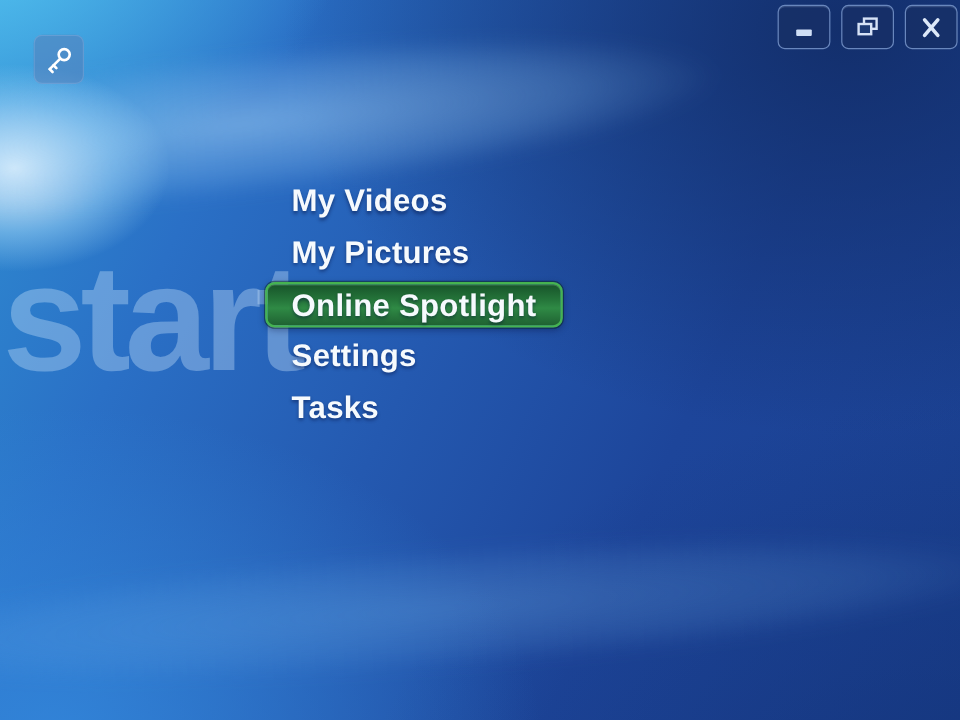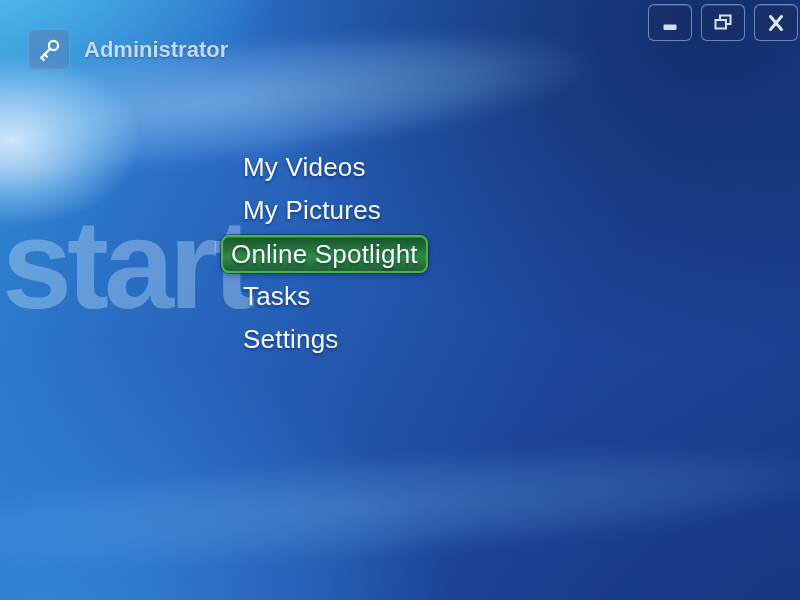--- a/index.html
+++ b/index.html
@@ -66,27 +66,27 @@
     display: flex; align-items: center; justify-content: center;
   }
   .menu {
     position: absolute; left: 243px; top: 146px;
   }
   .menu-row {
     height: 43px; display: flex; align-items: center;
     white-space: nowrap; cursor: pointer;
   }
   .menu-label {
-    font-size: 26px; font-weight: normal; color: #f6fafd;
+    font-size: 26px; font-weight: bold; color: #f6fafd;
     text-shadow: 0 2px 3px rgba(0,12,55,0.45);
     letter-spacing: 0.2px;
   }
   .menu-label.selected {
     display: inline-block; height: 34px; line-height: 34px;
-    padding: 0 8px; margin-left: -22px;
+    padding: 0 20px; margin-left: -22px;
     border: 2px solid #46b350; border-radius: 8px;
     background: linear-gradient(180deg, #17542a 0%, #26773b 40%, #2f8a45 58%, #1f6232 100%);
     box-shadow: 0 0 0 1px rgba(8,38,14,0.45), 0 2px 6px rgba(0,0,40,0.35),
                 inset 0 1px 0 rgba(255,255,255,0.18);
   }
 </style>
 </head>
 <body>
 
 <div class="screen">
@@ -98,21 +98,20 @@
 
   <div class="user-badge">
     <div class="user-icon-box">
       <svg width="28" height="28" viewBox="0 0 28 28">
         <circle cx="18.5" cy="9.5" r="4.6" fill="none" stroke="#ffffff" stroke-width="2.2"></circle>
         <path d="M15.2 12.8 L6.4 21.6" fill="none" stroke="#ffffff" stroke-width="2.2" stroke-linecap="round"></path>
         <path d="M9.6 18.4 L12.0 20.8" fill="none" stroke="#ffffff" stroke-width="2.2" stroke-linecap="round"></path>
         <path d="M6.4 21.6 L8.8 24.0" fill="none" stroke="#ffffff" stroke-width="2.2" stroke-linecap="round"></path>
       </svg>
     </div>
-    <div class="user-name">Administrator</div>
   </div>
 
   <div class="controls">
     <button class="winbtn" title="">
       <svg width="24" height="22" viewBox="0 0 24 22">
         <rect x="5.5" y="12.5" width="13" height="5.5" rx="1" fill="#cfdef5"></rect>
       </svg>
     </button>
     <button class="winbtn" title="">
       <svg width="24" height="22" viewBox="0 0 24 22">
@@ -131,20 +130,20 @@
       <div class="menu-row">
         <span class="menu-label">My Videos</span>
       </div>
       <div class="menu-row">
         <span class="menu-label">My Pictures</span>
       </div>
       <div class="menu-row">
         <span class="menu-label selected">Online Spotlight</span>
       </div>
       <div class="menu-row">
-        <span class="menu-label">Tasks</span>
+        <span class="menu-label">Settings</span>
       </div>
       <div class="menu-row">
-        <span class="menu-label">Settings</span>
+        <span class="menu-label">Tasks</span>
       </div>
     </div>
 
 </div>
 
 </body></html>

